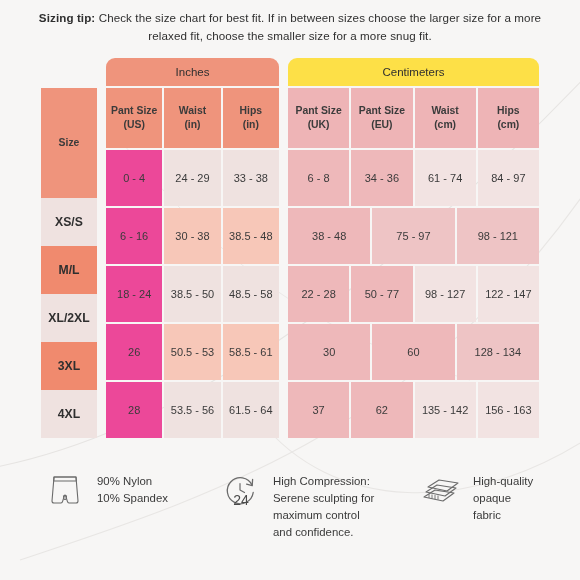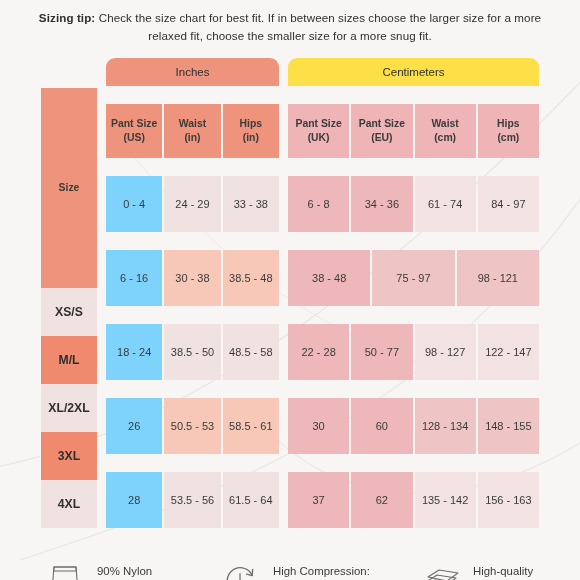--- a/index.html
+++ b/index.html
@@ -58,21 +58,20 @@
   .size-col {
     display: flex;
     flex-direction: column;
     width: 56px;
     flex: 0 0 56px;
   }
 
   .group {
     display: flex;
     flex-direction: column;
-    gap: 16px;
   }
   .group.inches { flex: 0 0 173px; }
   .group.cm { flex: 1 1 auto; }
 
   .banner {
     height: 28px;
     line-height: 28px;
     text-align: center;
     font-size: 11.5px;
     color: #2f2f2f;
@@ -80,21 +79,21 @@
     margin-bottom: 2px;
   }
   .banner.inches { background: #ef947c; }
   .banner.cm     { background: #fde047; }
 
   .spacer { height: 30px; }
 
   .hrow {
     display: flex;
     gap: 2px;
-    height: 54px;
+    height: 60px;
   }
   .drow {
     display: flex;
     gap: 2px;
     height: 56px;
     margin-top: 2px;
   }
 
   .cell {
     flex: 1 1 0;
@@ -128,21 +127,21 @@
     align-items: center;
     justify-content: center;
     font-weight: bold;
     font-size: 12.2px;
     color: #2f2f2f;
   }
   .sizecell.odd  { background: #efe2e0; }
   .sizecell.even { background: #f08a6e; }
 
   
-  .cell.in-pant  { background: #7dd3fc; }
+  .cell.in-pant  { background: #ec4899; }
   .cell.in-meas-odd  { background: #efe2e0; }
   .cell.in-meas-even { background: #f7c7b8; }
 
   
   .cell.cm-pant { background: #eeb8ba; }
   .cell.cm-meas-odd  { background: #f2e3e2; }
   .cell.cm-meas-even { background: #eec4c5; }
 
   
   .features {
@@ -280,21 +279,20 @@
       <div class="drow">
         <div class="cell cm-pant">22 - 28</div>
         <div class="cell cm-pant">50 - 77</div>
         <div class="cell cm-meas-odd">98 - 127</div>
         <div class="cell cm-meas-odd">122 - 147</div>
       </div>
       <div class="drow">
         <div class="cell cm-pant">30</div>
         <div class="cell cm-pant">60</div>
         <div class="cell cm-meas-even">128 - 134</div>
-        <div class="cell cm-meas-even">148 - 155</div>
       </div>
       <div class="drow">
         <div class="cell cm-pant">37</div>
         <div class="cell cm-pant">62</div>
         <div class="cell cm-meas-odd">135 - 142</div>
         <div class="cell cm-meas-odd">156 - 163</div>
       </div>
     </div>
   </div>
 

